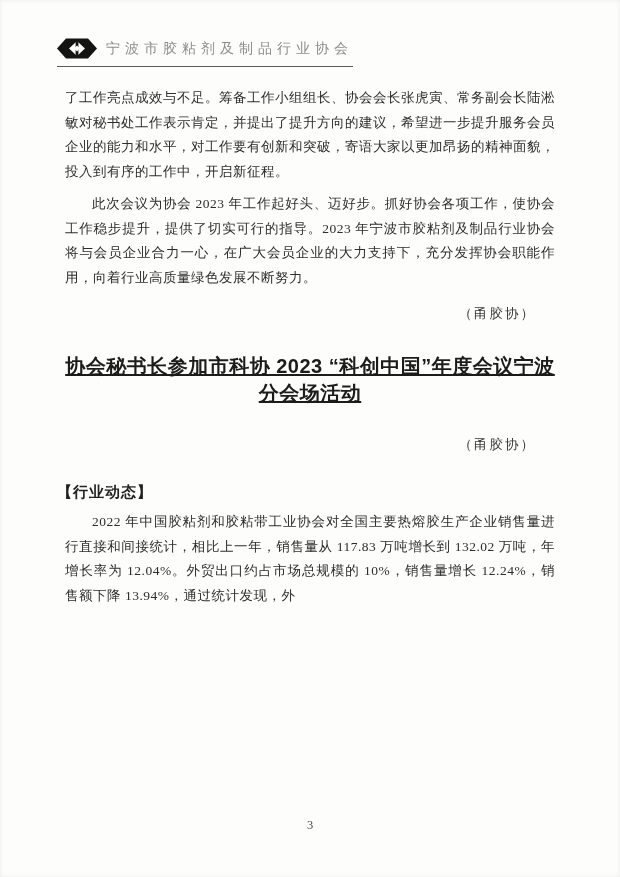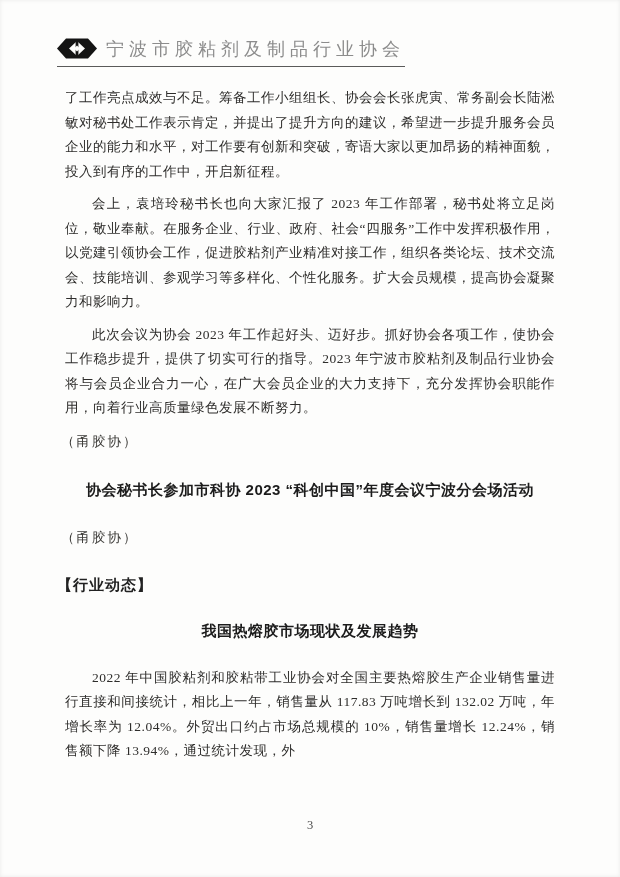--- a/index.html
+++ b/index.html
@@ -22,54 +22,55 @@
   .masthead{
     display:inline-flex;
     align-items:center;
     gap:9px;
     padding-bottom:5px;
     border-bottom:1.5px solid #5a5a5a;
   }
   .logo{flex:0 0 auto;display:block;}
   .org-name{
     font-family:"Liberation Serif","DejaVu Serif",serif;
-    font-size:18px;
+    font-size:14px;
     color:#8c8c8c;
     letter-spacing:5px;
     white-space:nowrap;
   }
   
   .content{margin-top:19px;}
   p.body-text{
     margin:8px;
     font-size:13.5px;
     line-height:24.5px;
     color:#2e2d2b;
     text-align:justify;
     text-indent:2em;
     letter-spacing:.5px;
   }
   p.body-text.no-indent{text-indent:0;}
   .byline{
-    margin:4px;
+    margin:11px;
     font-size:13.5px;
     line-height:25px;
     color:#3a3936;
-    text-align:left;
+    text-align:right;
     padding-right:16px;
     letter-spacing:2px;
   }
   .article-title{
     margin:27px 0 25px 0;
     font-family:"Liberation Sans","DejaVu Sans",sans-serif;
     font-weight:bold;
-    font-size:15px;
+    font-size:20px;
     color:#1c1c1c;
     text-align:center;
     letter-spacing:.5px;
+    text-decoration:underline;
   }
   .section-label{
     margin:26px 0 8px 0;
     font-size:15px;
     font-weight:bold;
     color:#222;
     letter-spacing:1px;
   }
   .page-number{
     position:absolute;
@@ -90,29 +91,27 @@
       <polygon points="12,12.5 20,5 28,12.5 20,20" fill="#fdfdfc"></polygon>
       <rect x="18.6" y="4" width="2.8" height="17" fill="#141414"></rect>
       <polygon points="20,9.5 23,12.5 20,15.5 17,12.5" fill="#fdfdfc"></polygon>
     </svg>
     <span class="org-name">宁波市胶粘剂及制品行业协会</span>
   </div>
 
   <div class="content">
 
     <p class="body-text no-indent">了工作亮点成效与不足。筹备工作小组组长、协会会长张虎寅、常务副会长陆淞敏对秘书处工作表示肯定，并提出了提升方向的建议，希望进一步提升服务会员企业的能力和水平，对工作要有创新和突破，寄语大家以更加昂扬的精神面貌，投入到有序的工作中，开启新征程。</p>
-    <p class="body-text">会上，袁培玲秘书长也向大家汇报了 2023 年工作部署，秘书处将立足岗位，敬业奉献。在服务企业、行业、政府、社会“四服务”工作中发挥积极作用，以党建引领协会工作，促进胶粘剂产业精准对接工作，组织各类论坛、技术交流会、技能培训、参观学习等多样化、个性化服务。扩大会员规模，提高协会凝聚力和影响力。</p>
     <p class="body-text">此次会议为协会 2023 年工作起好头、迈好步。抓好协会各项工作，使协会工作稳步提升，提供了切实可行的指导。2023 年宁波市胶粘剂及制品行业协会将与会员企业合力一心，在广大会员企业的大力支持下，充分发挥协会职能作用，向着行业高质量绿色发展不断努力。</p>
     <p class="byline">（甬胶协）</p>
 
     <h2 class="article-title">协会秘书长参加市科协 2023 “科创中国”年度会议宁波分会场活动</h2>
     <p class="byline">（甬胶协）</p>
 
     <p class="section-label">【行业动态】</p>
 
-    <h2 class="article-title">我国热熔胶市场现状及发展趋势</h2>
     <p class="body-text">2022 年中国胶粘剂和胶粘带工业协会对全国主要热熔胶生产企业销售量进行直接和间接统计，相比上一年，销售量从 117.83 万吨增长到 132.02 万吨，年增长率为 12.04%。外贸出口约占市场总规模的 10%，销售量增长 12.24%，销售额下降 13.94%，通过统计发现，外</p>
 
   </div>
 
   <div class="page-number">3</div>
 
 </div>
 
 </body></html>

